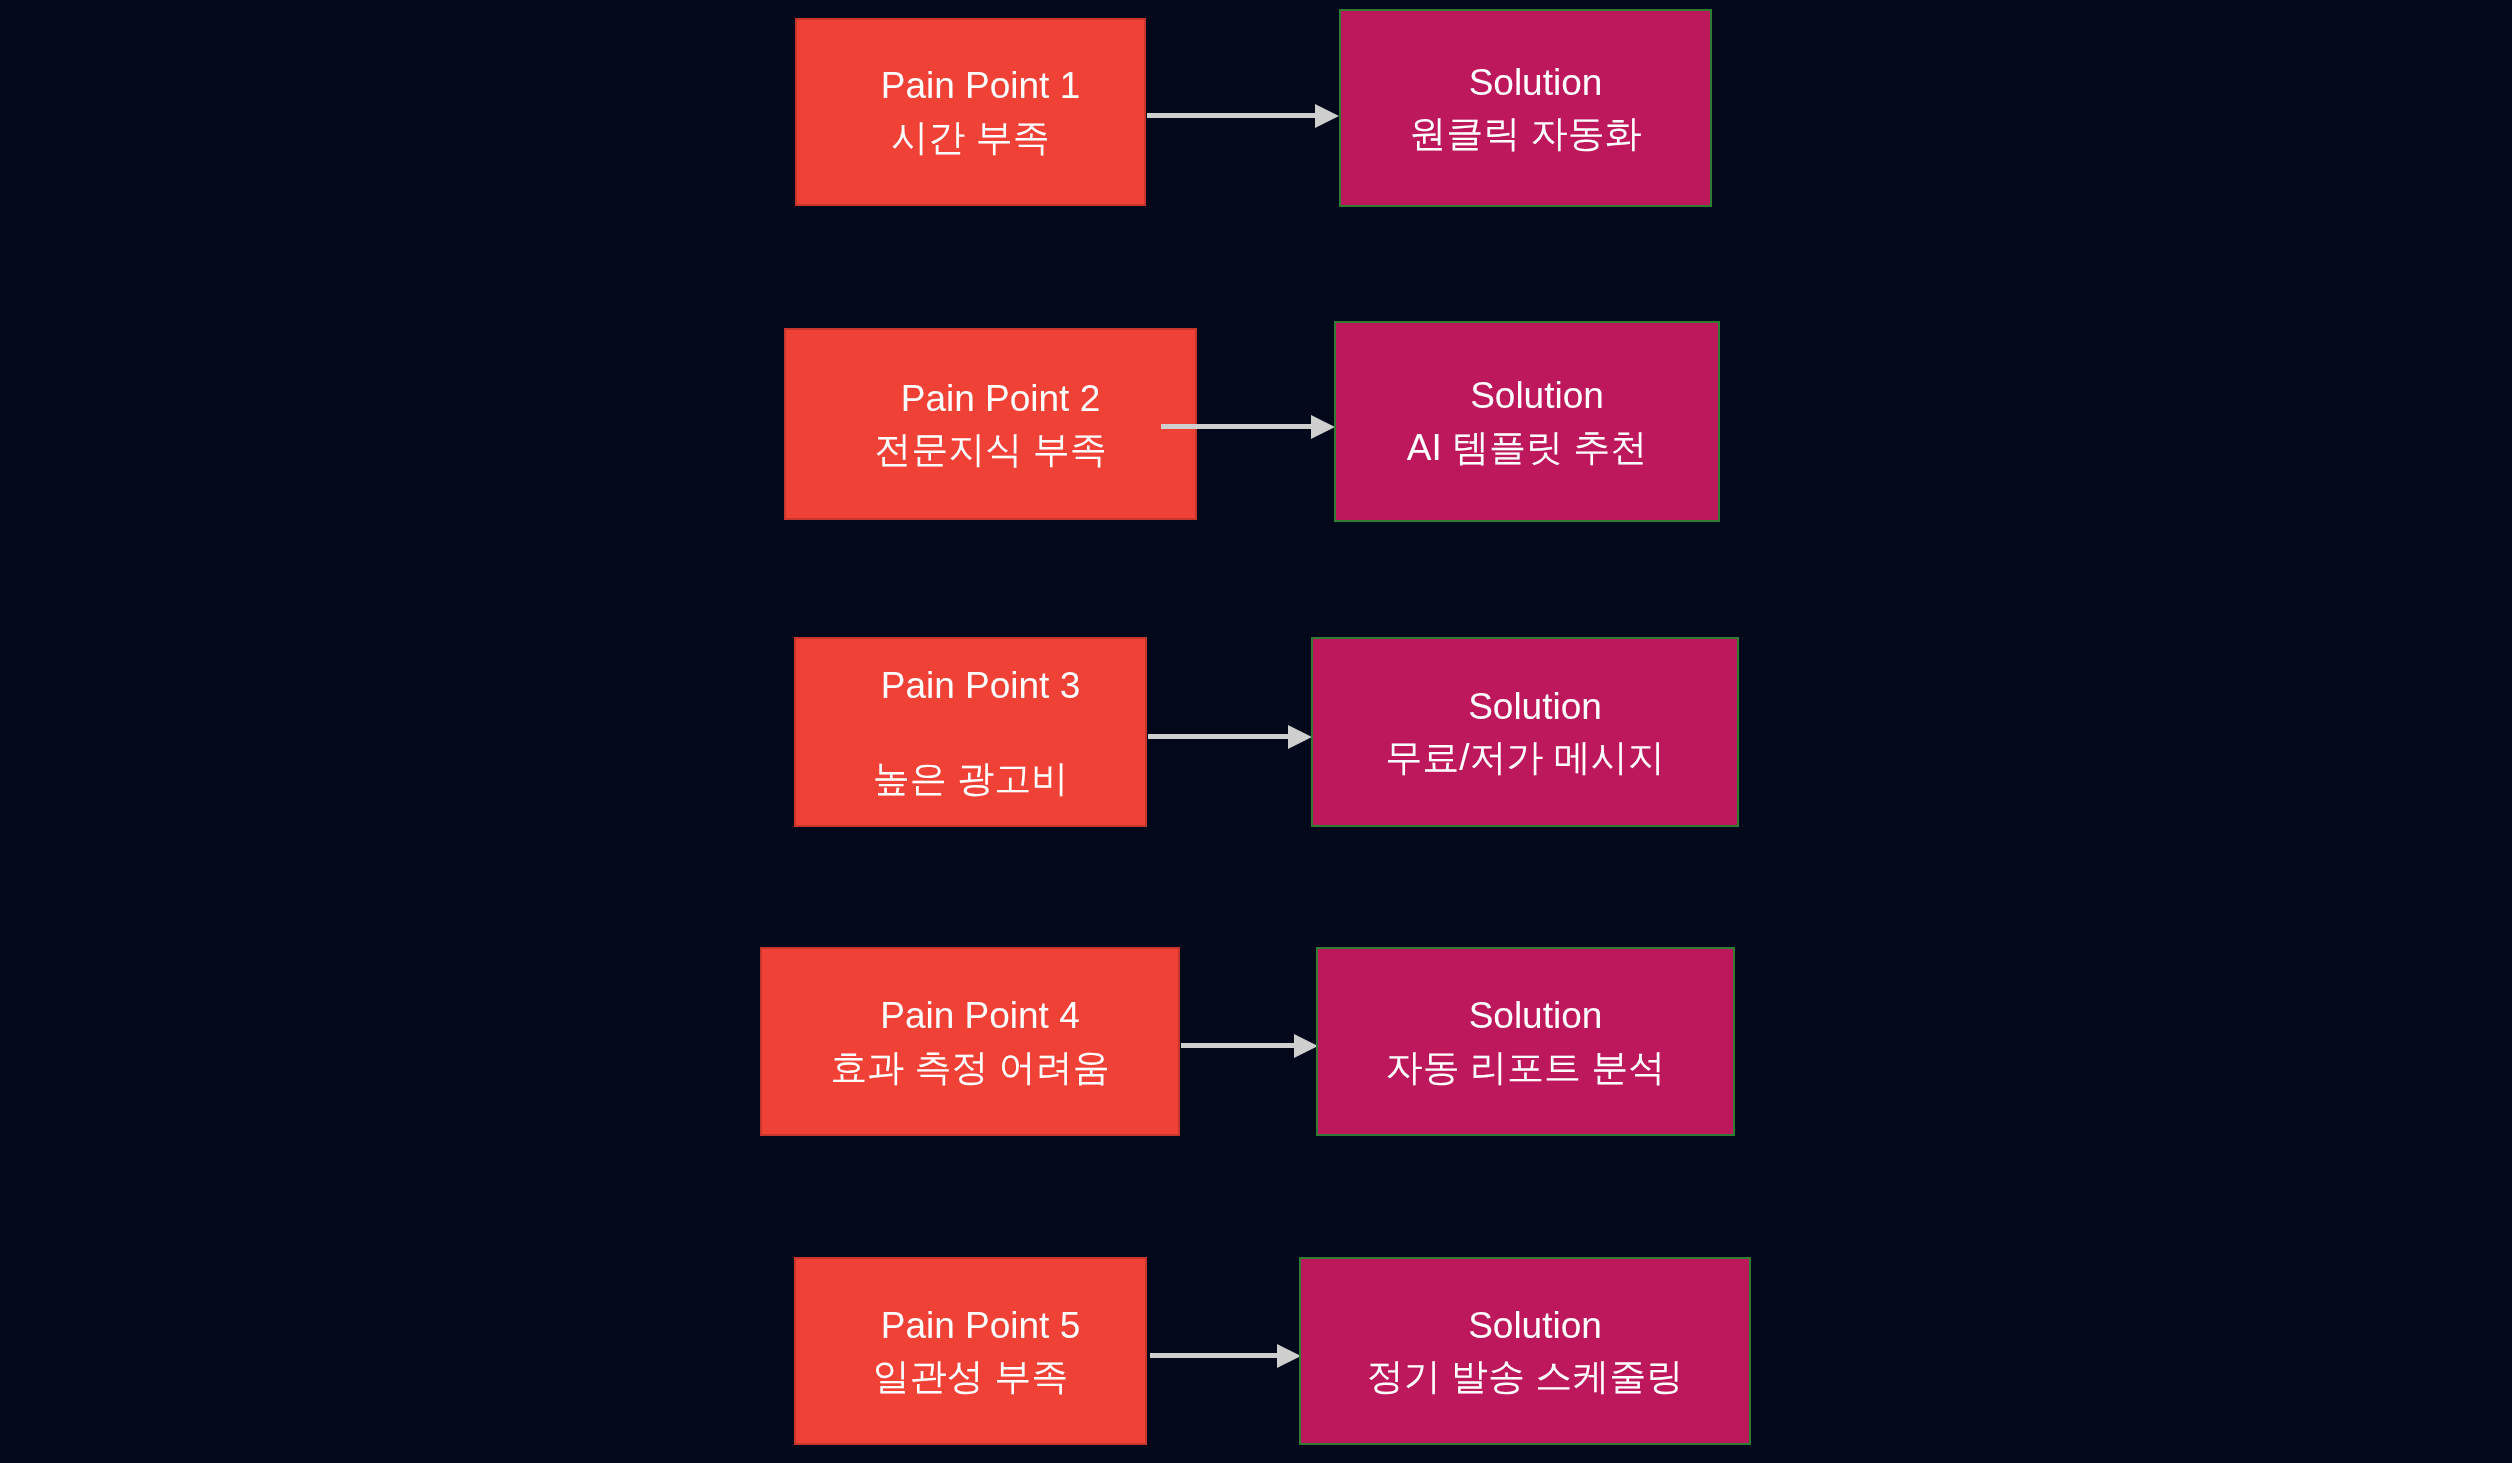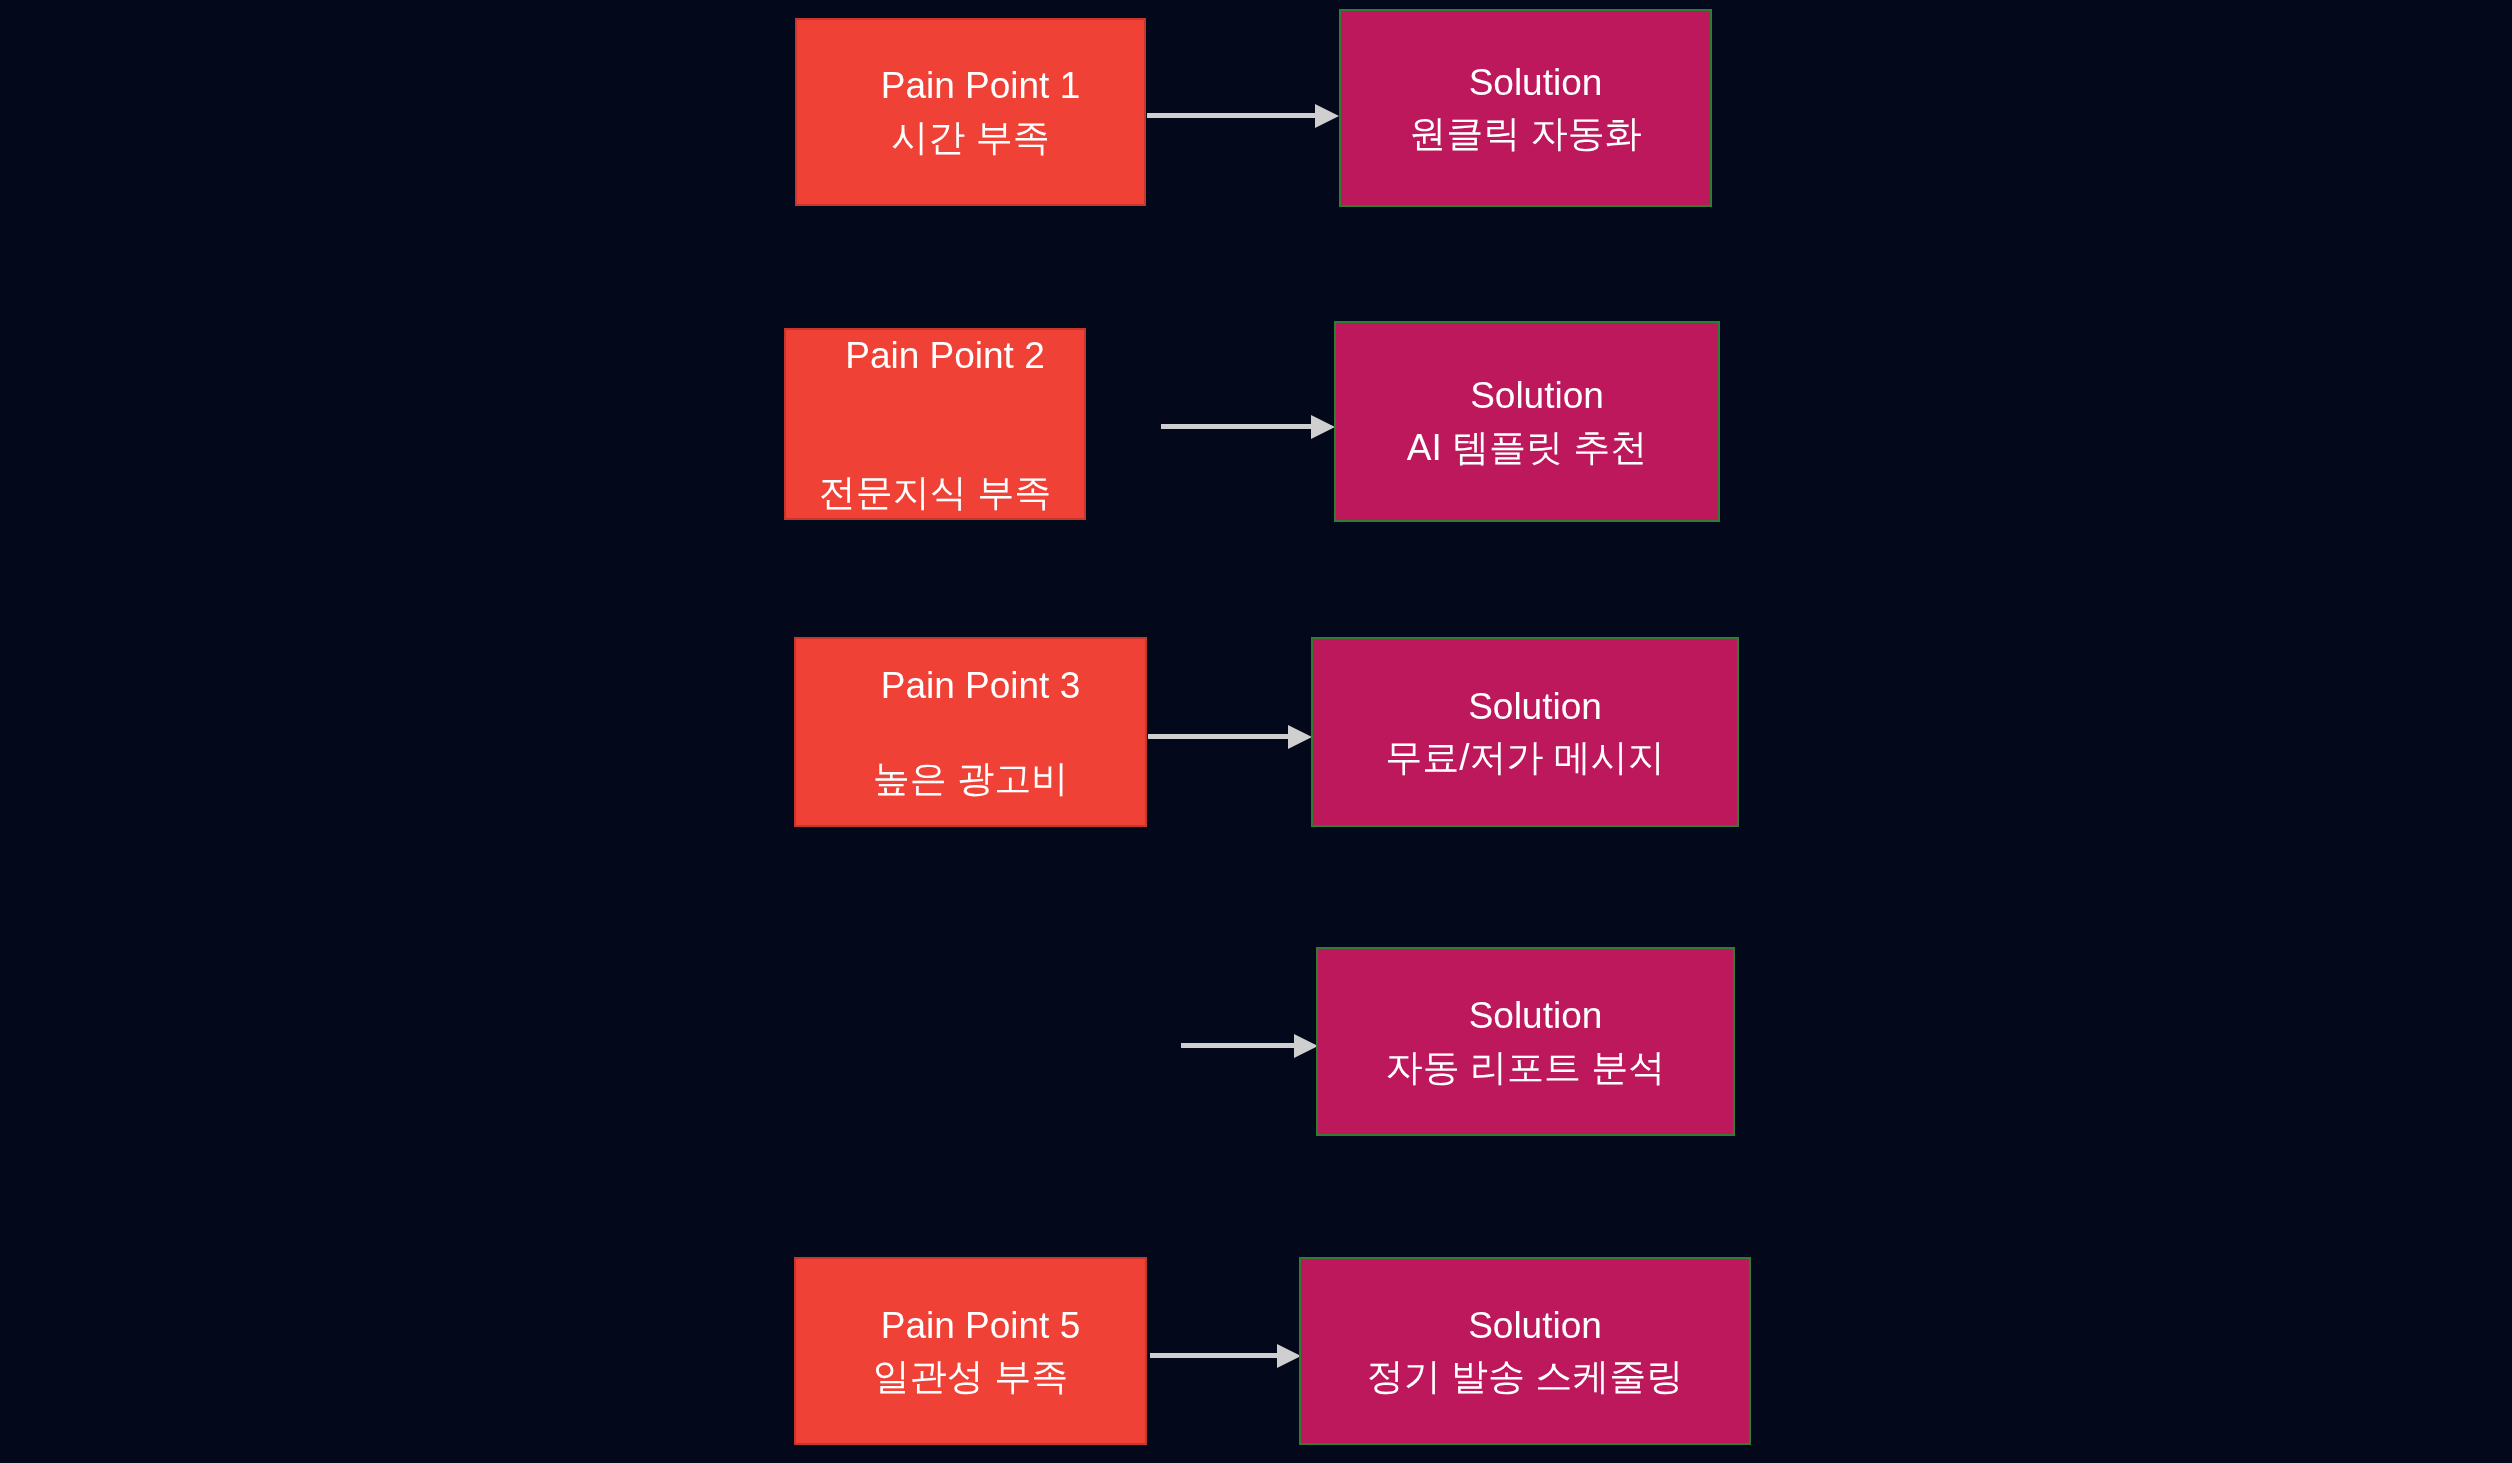--- a/index.html
+++ b/index.html
@@ -71,21 +71,21 @@
   </div>
   <div class="edge" style="left:1147px; top:113px; width:192px;">
     <div class="shaft" style="width:168px;"></div>
     <div class="head" style="left:168px;"></div>
   </div>
   <div class="node solution" style="left:1339px; top:9.2px; width:373px; height:198px;">
     <span class="l1">Solution</span>
     <span class="l2">원클릭 자동화</span>
   </div>
 
-  <div class="node pain" style="left:784px; top:328px; width:302px; height:192px;justify-content:space-between;">
+  <div class="node pain" style="left:784px; top:328px; width:413px; height:192px;">
     <span class="l1">Pain Point 2</span>
     <span class="l2">전문지식 부족</span>
   </div>
   <div class="edge" style="left:1161px; top:424px; width:174px;">
     <div class="shaft" style="width:150px;"></div>
     <div class="head" style="left:150px;"></div>
   </div>
   <div class="node solution" style="left:1334px; top:321px; width:386px; height:201px;">
     <span class="l1">Solution</span>
     <span class="l2">AI 템플릿 추천</span>
@@ -97,20 +97,24 @@
   </div>
   <div class="edge" style="left:1148px; top:734px; width:164px;">
     <div class="shaft" style="width:140px;"></div>
     <div class="head" style="left:140px;"></div>
   </div>
   <div class="node solution" style="left:1311px; top:637px; width:428px; height:190px;">
     <span class="l1">Solution</span>
     <span class="l2">무료/저가 메시지</span>
   </div>
 
+  <div class="node pain" style="left:760px; top:947px; width:420px; height:189px;">
+    <span class="l1">Pain Point 4</span>
+    <span class="l2">효과 측정 어려움</span>
+  </div>
   <div class="edge" style="left:1181px; top:1043px; width:137px;">
     <div class="shaft" style="width:113px;"></div>
     <div class="head" style="left:113px;"></div>
   </div>
   <div class="node solution" style="left:1316px; top:947px; width:419px; height:189px;">
     <span class="l1">Solution</span>
     <span class="l2">자동 리포트 분석</span>
   </div>
 
   <div class="node pain" style="left:794px; top:1257px; width:353px; height:188px;">

